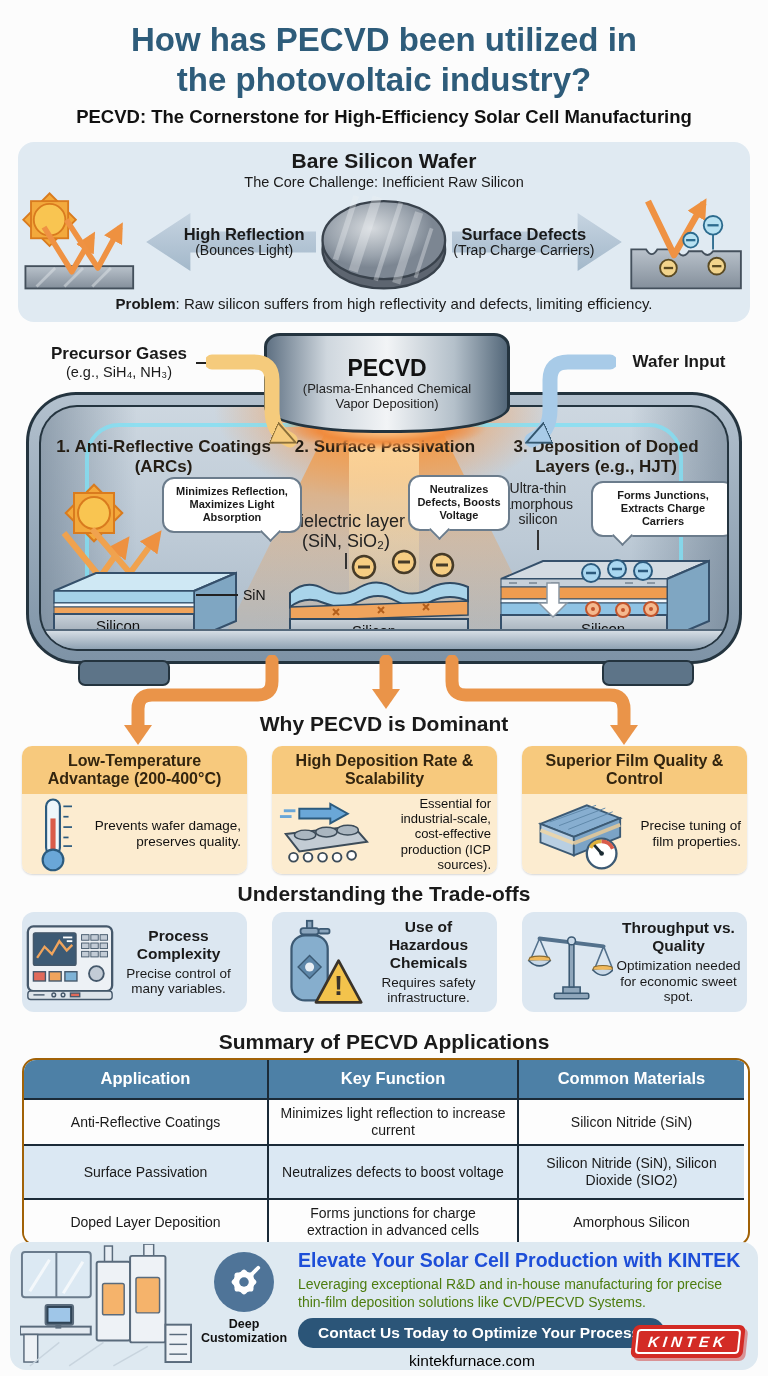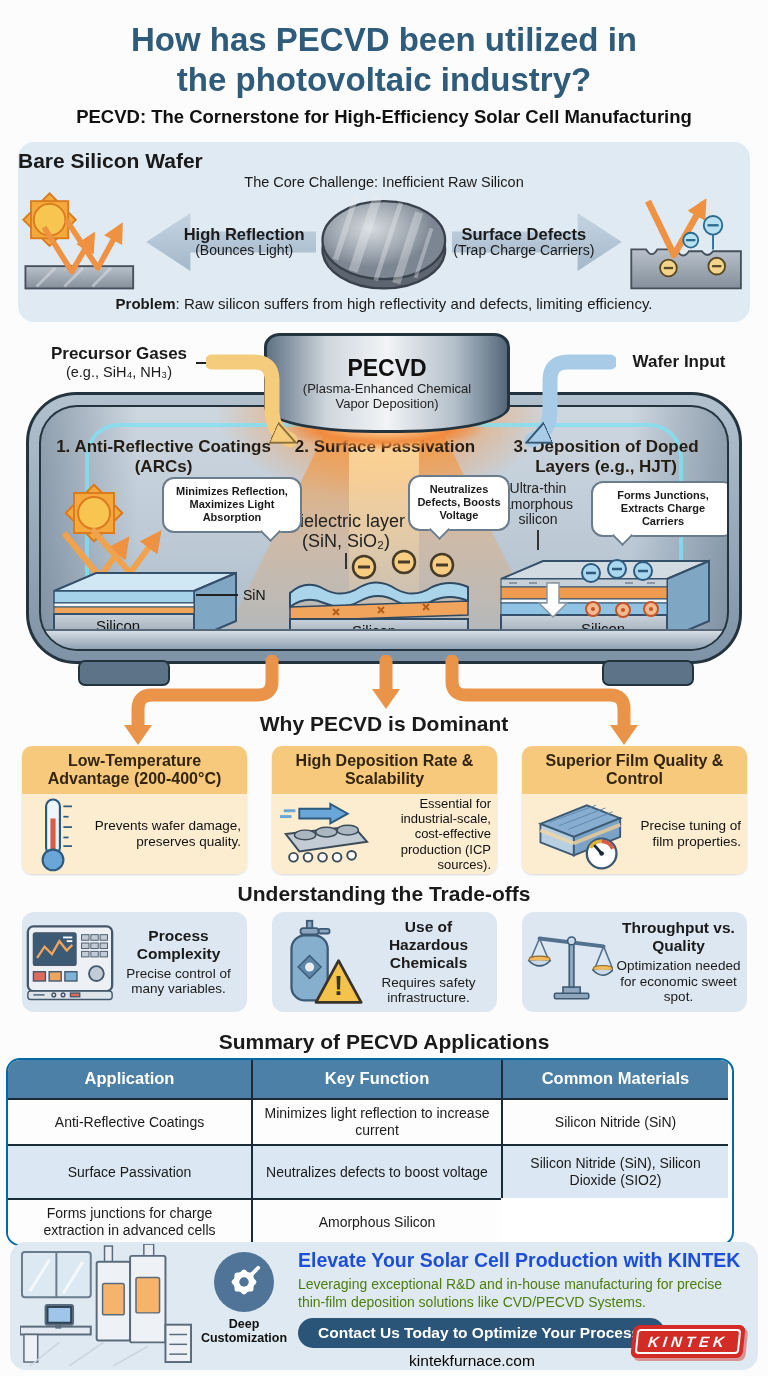--- a/index.html
+++ b/index.html
@@ -9,21 +9,21 @@
 
   
   .main-title{position:absolute;top:20px;left:0;right:0;text-align:center;
     font-size:33px;font-weight:bold;color:#2e5c7a;line-height:1.2;}
   .subtitle{position:absolute;top:106px;left:0;right:0;text-align:center;
     font-size:18.5px;font-weight:bold;color:#111;}
 
   
   .panel1{position:absolute;top:142px;left:18px;width:732px;height:180px;
     background:#e0eaf2;border-radius:16px;}
-  .p1-title{margin-top:7px;font-size:21px;font-weight:bold;}
+  .p1-title{margin-top:7px;text-align:center;font-size:21px;font-weight:bold;}
   .p1-sub{text-align:center;font-size:14.5px;margin-top:1px;}
   .p1-row{display:flex;align-items:center;justify-content:center;height:100px;margin-top:2px;}
   .blockarrow{position:relative;width:170px;height:58px;flex:0 0 auto;}
   .blockarrow .shape{position:absolute;inset:0;background:linear-gradient(180deg,#c6d4e1,#a3b8ca);}
   .arrow-left .shape{clip-path:polygon(0 50%,26% 0,26% 32%,100% 32%,100% 68%,26% 68%,26% 100%);}
   .arrow-right .shape{clip-path:polygon(100% 50%,74% 0,74% 32%,0 32%,0 68%,74% 68%,74% 100%);}
   .blockarrow .txt{position:absolute;inset:0;display:flex;flex-direction:column;
     justify-content:center;text-align:center;line-height:1.12;}
   .arrow-left .txt{padding-left:26px;}
   .arrow-right .txt{padding-right:26px;}
@@ -107,21 +107,21 @@
   .tcard{position:absolute;top:912px;width:225px;height:100px;background:#dce7f1;border-radius:12px;
     display:flex;align-items:center;padding:0 4px;box-sizing:border-box;}
   .tc1{left:22px;} .tc2{left:272px;} .tc3{left:522px;}
   .tcard .ticon{flex:0 0 88px;display:flex;justify-content:center;}
   .tcard .ttxt{flex:1;text-align:center;line-height:1.15;}
   .tcard .tt1{font-size:15.5px;font-weight:bold;margin-bottom:3px;}
   .tcard .tt2{font-size:13.5px;}
 
   
   .sum-title{position:absolute;top:1030px;left:0;right:0;text-align:center;font-size:21px;font-weight:bold;}
-  .sum-table{position:absolute;top:1058px;left:6px;width:724px;border:2px solid #0369a1;
+  .sum-table{position:absolute;top:1058px;left:22px;width:724px;border:2px solid #a16207;
     border-radius:14px;overflow:hidden;background:#fff;}
   .trow{display:grid;grid-template-columns:243px 250px 227px;}
   .trow > div{border-left:2px solid #1b2b38;display:flex;align-items:center;justify-content:center;
     text-align:center;padding:4px 10px;box-sizing:border-box;font-size:14px;line-height:1.2;}
   .trow > div:first-child{border-left:none;}
   .trow.thead > div{background:#4d80a6;color:#fff;font-size:16.5px;font-weight:bold;height:38px;}
   .trow.r1 > div{min-height:46px;background:#fdfdfd;border-top:2px solid #1b2b38;}
   .trow.r2 > div{min-height:54px;background:#dbe8f3;border-top:2px solid #1b2b38;}
   .trow.r3 > div{min-height:46px;background:#fdfdfd;border-top:2px solid #1b2b38;}
 
@@ -558,20 +558,21 @@
       <div>Anti-Reflective Coatings</div>
       <div>Minimizes light reflection to increase current</div>
       <div>Silicon Nitride (SiN)</div>
     </div>
     <div class="trow r2">
       <div>Surface Passivation</div>
       <div>Neutralizes defects to boost voltage</div>
       <div>Silicon Nitride (SiN), Silicon Dioxide (SIO2)</div>
     </div>
     <div class="trow r3">
+      <div>Doped Layer Deposition</div>
       <div>Forms junctions for charge extraction in advanced cells</div>
       <div>Amorphous Silicon</div>
     </div>
   </div>
 
   <div class="footer">
     <svg class="lab-illo" width="172" height="124" viewBox="0 0 175 126">
       <rect x="2" y="8" width="70" height="46" rx="3" fill="#dce9f3" stroke="#6a7b8c" stroke-width="2"></rect>
       <line x1="37" y1="8" x2="37" y2="54" stroke="#6a7b8c" stroke-width="2"></line>
       <g stroke="#ffffff" stroke-width="3" opacity=".7">

